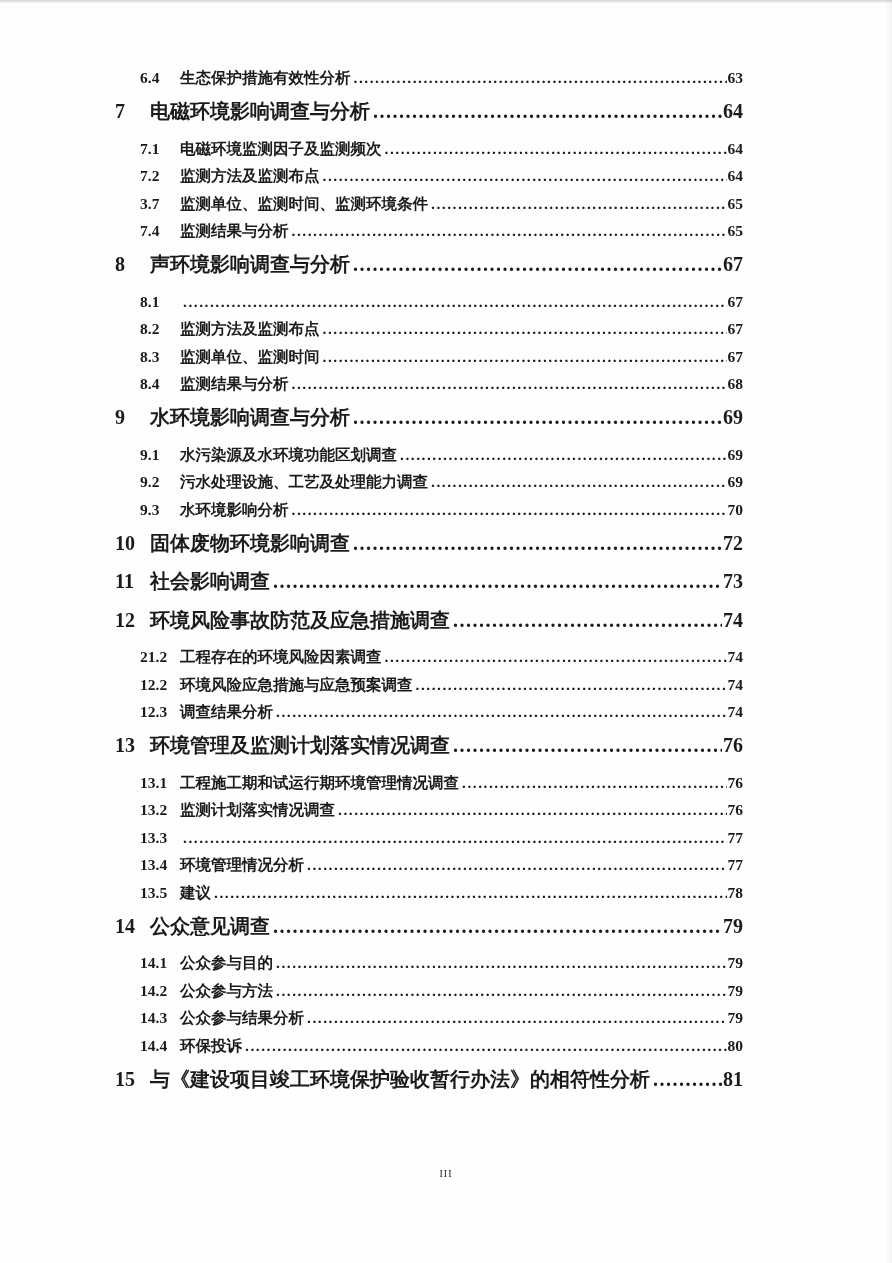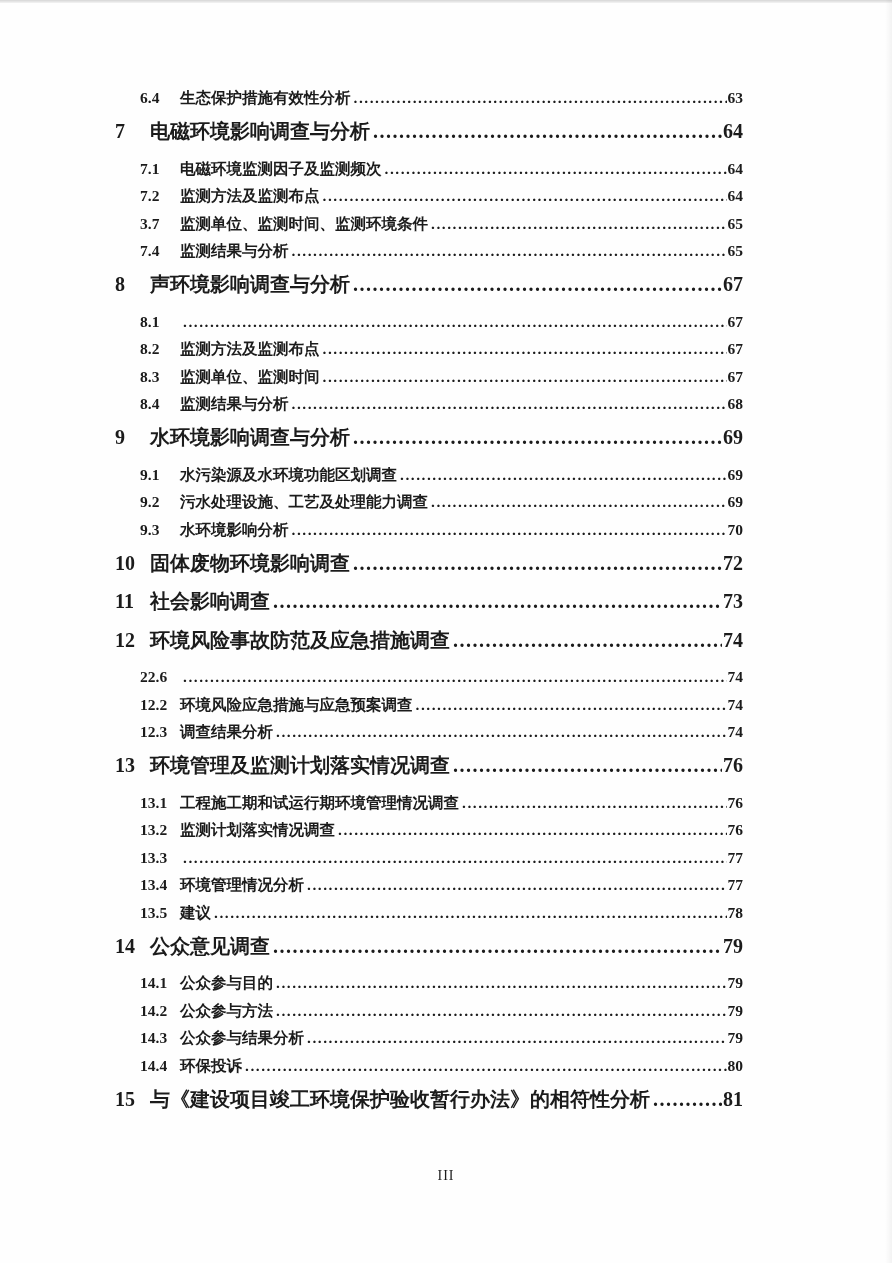--- a/index.html
+++ b/index.html
@@ -10,21 +10,21 @@
     background: #ffffff;
     overflow: hidden;
     font-family: "Liberation Serif", "DejaVu Serif", serif;
   }
   .page {
     position: relative;
     width: 892px;
     height: 1263px;
     background: #fefefe;
     box-sizing: border-box;
-    padding: 84px 149px 0 115px;
+    padding: 64px 149px 0 115px;
     font-weight: bold;
   }
   .scan-edge-top {
     position: absolute;
     top: 0; left: 0; right: 0;
     height: 3px;
     background: linear-gradient(#d6d6d6, #f4f4f4);
   }
   .scan-edge-right {
     position: absolute;
@@ -71,21 +71,21 @@
   .pagenum {
     flex: none;
     text-align: left;
   }
   .footer {
     position: absolute;
     left: 0;
     right: 0;
     top: 1168px;
     text-align: center;
-    font-size: 14px;
+    font-size: 10px;
     font-weight: normal;
     letter-spacing: 1px;
   }
 </style>
 </head>
 <body>
 
 <div class="page" style="background: rgb(254, 254, 254); color: rgb(27, 27, 27);">
   <div class="scan-edge-top"></div>
   <div class="scan-edge-right"></div>
@@ -192,21 +192,22 @@
         <span class="dots">................................................................................................................................................................................................................................................</span>
         <span class="pagenum">73</span>
       </div>
       <div class="row l1">
         <span class="num">12</span>
         <span class="title">环境风险事故防范及应急措施调查</span>
         <span class="dots">................................................................................................................................................................................................................................................</span>
         <span class="pagenum">74</span>
       </div>
       <div class="row l2">
-        <span class="num">22.6</span>
+        <span class="num">21.2</span>
+        <span class="title">工程存在的环境风险因素调查</span>
         <span class="dots">................................................................................................................................................................................................................................................</span>
         <span class="pagenum">74</span>
       </div>
       <div class="row l2">
         <span class="num">12.2</span>
         <span class="title">环境风险应急措施与应急预案调查</span>
         <span class="dots">................................................................................................................................................................................................................................................</span>
         <span class="pagenum">74</span>
       </div>
       <div class="row l2">

